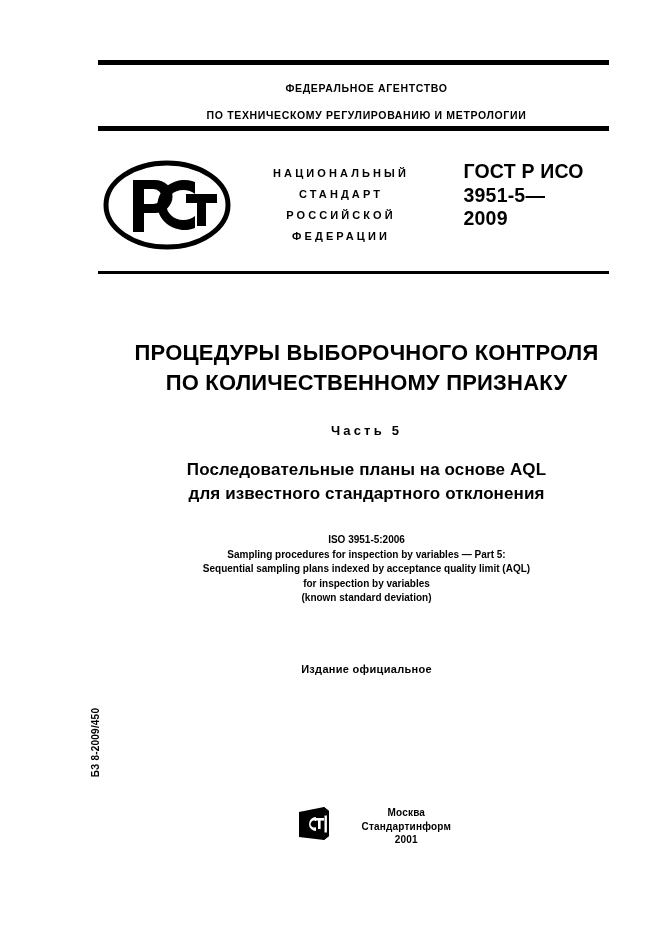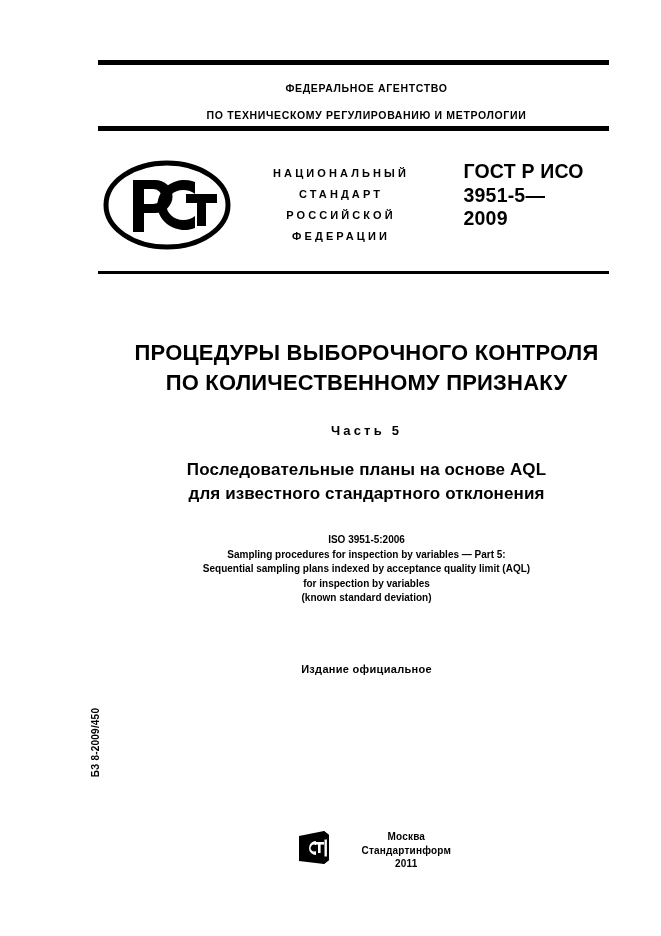--- a/index.html
+++ b/index.html
@@ -153,21 +153,20 @@
     white-space: nowrap;
   }
 
   
   .publisher {
     position: absolute;
     left: 245px;
     top: 806px;
     display: flex;
     align-items: flex-start;
-    margin-top: 24px;
   }
   .publisher-emblem {
     width: 36px;
     height: 38px;
     flex: 0 0 auto;
   }
   .publisher-emblem svg { display: block; }
   .publisher-text {
     margin-left: 28px;
     font-weight: bold;
@@ -257,17 +256,17 @@
                  L 18 21
                  A 3.5 3.5 0 1 1 18 15 Z" fill="#ffffff"></path>
         <rect x="17" y="12" width="9" height="2.6" fill="#ffffff"></rect>
         <rect x="20" y="12" width="2.6" height="11" fill="#ffffff"></rect>
         <rect x="26.5" y="9.5" width="2.4" height="17" fill="#ffffff"></rect>
       </svg>
     </div>
     <div class="publisher-text">
       <div>Москва</div>
       <div>Стандартинформ</div>
-      <div>2011</div>
+      <div>2001</div>
     </div>
   </div>
 
 </div>
 
 </body></html>

